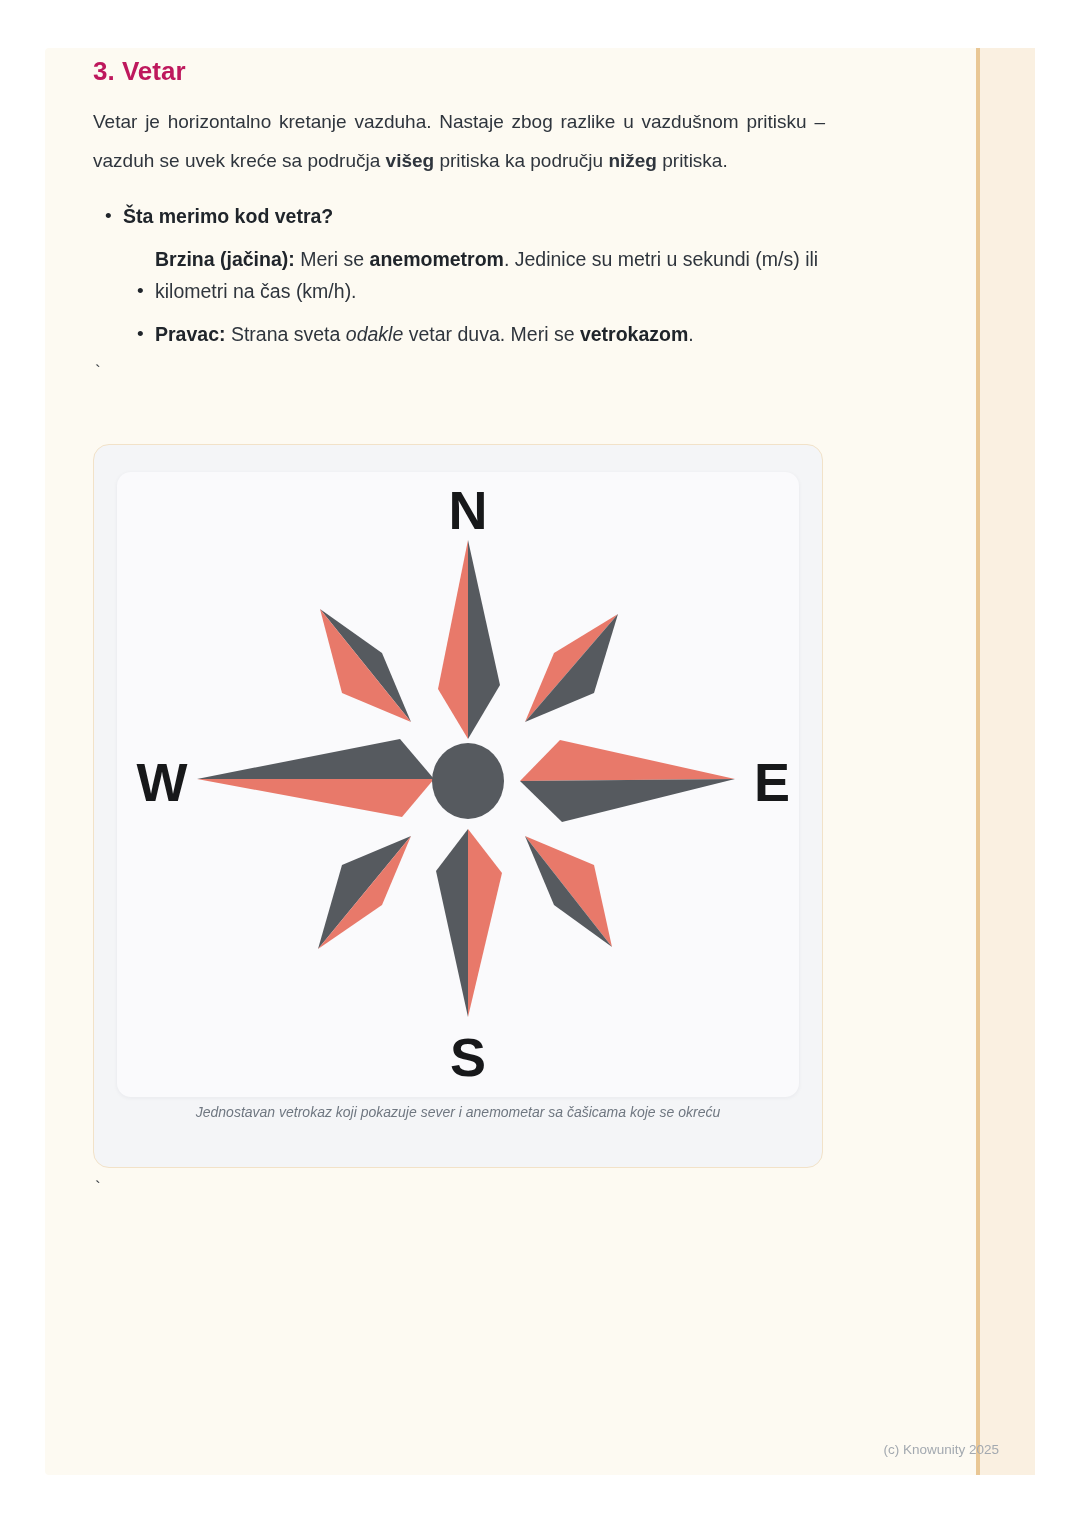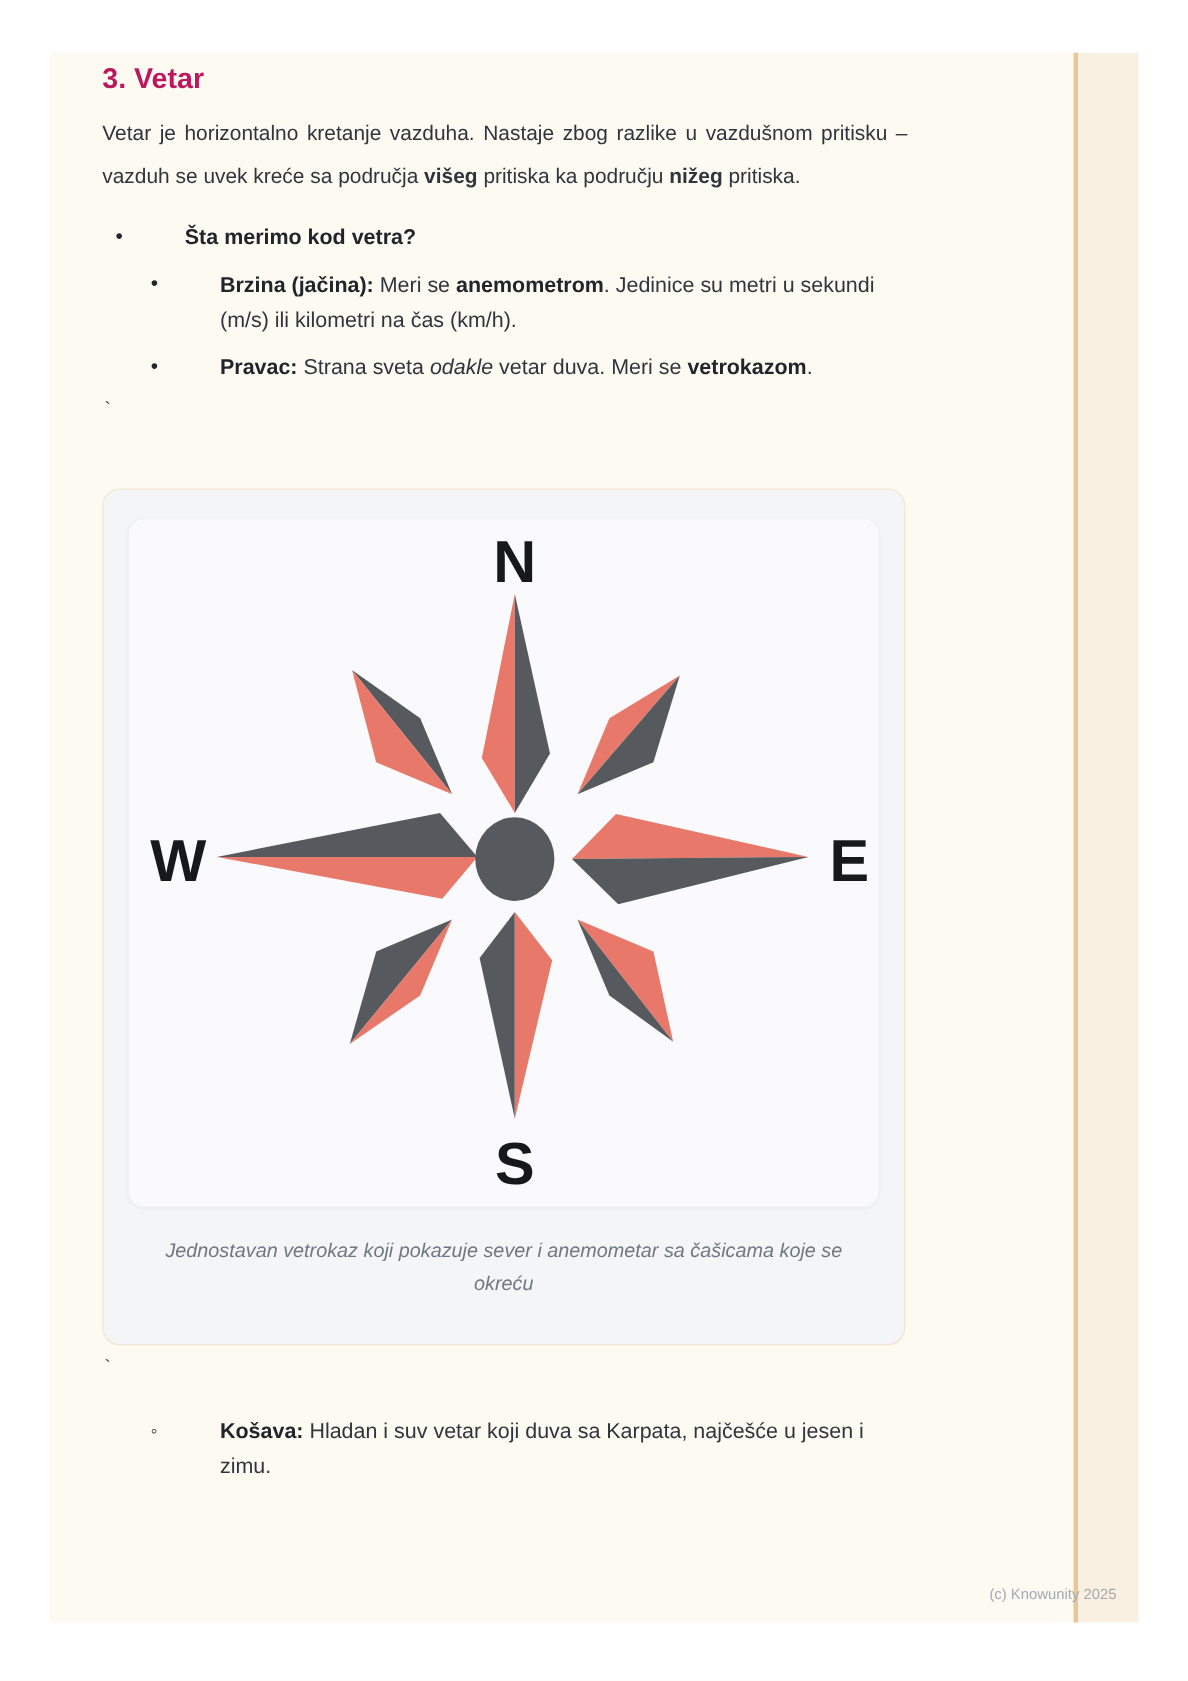--- a/index.html
+++ b/index.html
@@ -34,21 +34,21 @@
     font-weight:bold;
     color:#f0a23b;
   }
   p.intro{
     margin:16px 0 0 0;
     font-size:19px;line-height:38.5px;
     text-align:justify;
     color:#2f353d;
   }
   .blist{margin-top:20px;}
-  .li{display:flex;align-items:flex-start;gap:45px;}
+  .li{display:flex;align-items:flex-end;}
   .li .marker{
     flex:0 0 auto;
     width:18px;
     font-size:19px;line-height:32px;
     color:#20252b;
   }
   .li.lvl1 .marker::before{content:"\2022";}
   .li.lvl2 .marker::before{content:"\2022";}
   .li.lvl2.ring .marker::before{content:"\25E6";font-size:17px;}
   .li .li-text{
@@ -74,31 +74,30 @@
     padding:27px 23px 40px 23px;
   }
   .img-panel{
     width:682px;height:625px;
     background:#fafafc;
     border-radius:14px;
     box-shadow:0 1px 4px rgba(40,40,60,0.06);
     overflow:hidden;
   }
   figcaption{
-    margin-top:25px;
     padding:0 30px;
-    font-size:18px;line-height:30px;
+    font-size:14px;line-height:30px;
     font-style:italic;
     color:#6f7781;
     text-align:center;
   }
   .winds{margin-top:32px;}
   .watermark{
     position:absolute;
-    right:20px;top:1394px;
+    right:36px;top:1394px;
     font-size:13.5px;
     color:#a3a9b0;
     z-index:2;
   }
   svg text.dir{
     font-family:"Liberation Sans",sans-serif;
     font-weight:bold;
     font-size:54px;
   }
 </style>
@@ -167,23 +166,19 @@
           <text class="dir" x="44" y="329" text-anchor="middle" fill="#17181a">W</text>
           <text class="dir" x="654" y="329" text-anchor="middle" fill="#17181a">E</text>
         </svg>
       </div>
       <figcaption>Jednostavan vetrokaz koji pokazuje sever i anemometar sa čašicama koje se okreću</figcaption>
     </figure>
 
     <div class="stray second">`</div>
 
     <div class="blist winds">
-      <div class="li lvl2 ring">
-        <span class="marker"></span>
-        <div class="li-text"><strong>Košava:</strong><span> Hladan i suv vetar koji duva sa Karpata, najčešće u jesen i zimu.</span></div>
-      </div>
     </div>
 
   </div>
 
   <div class="watermark">(c) Knowunity 2025</div>
 
 </div>
 
 </body></html>

